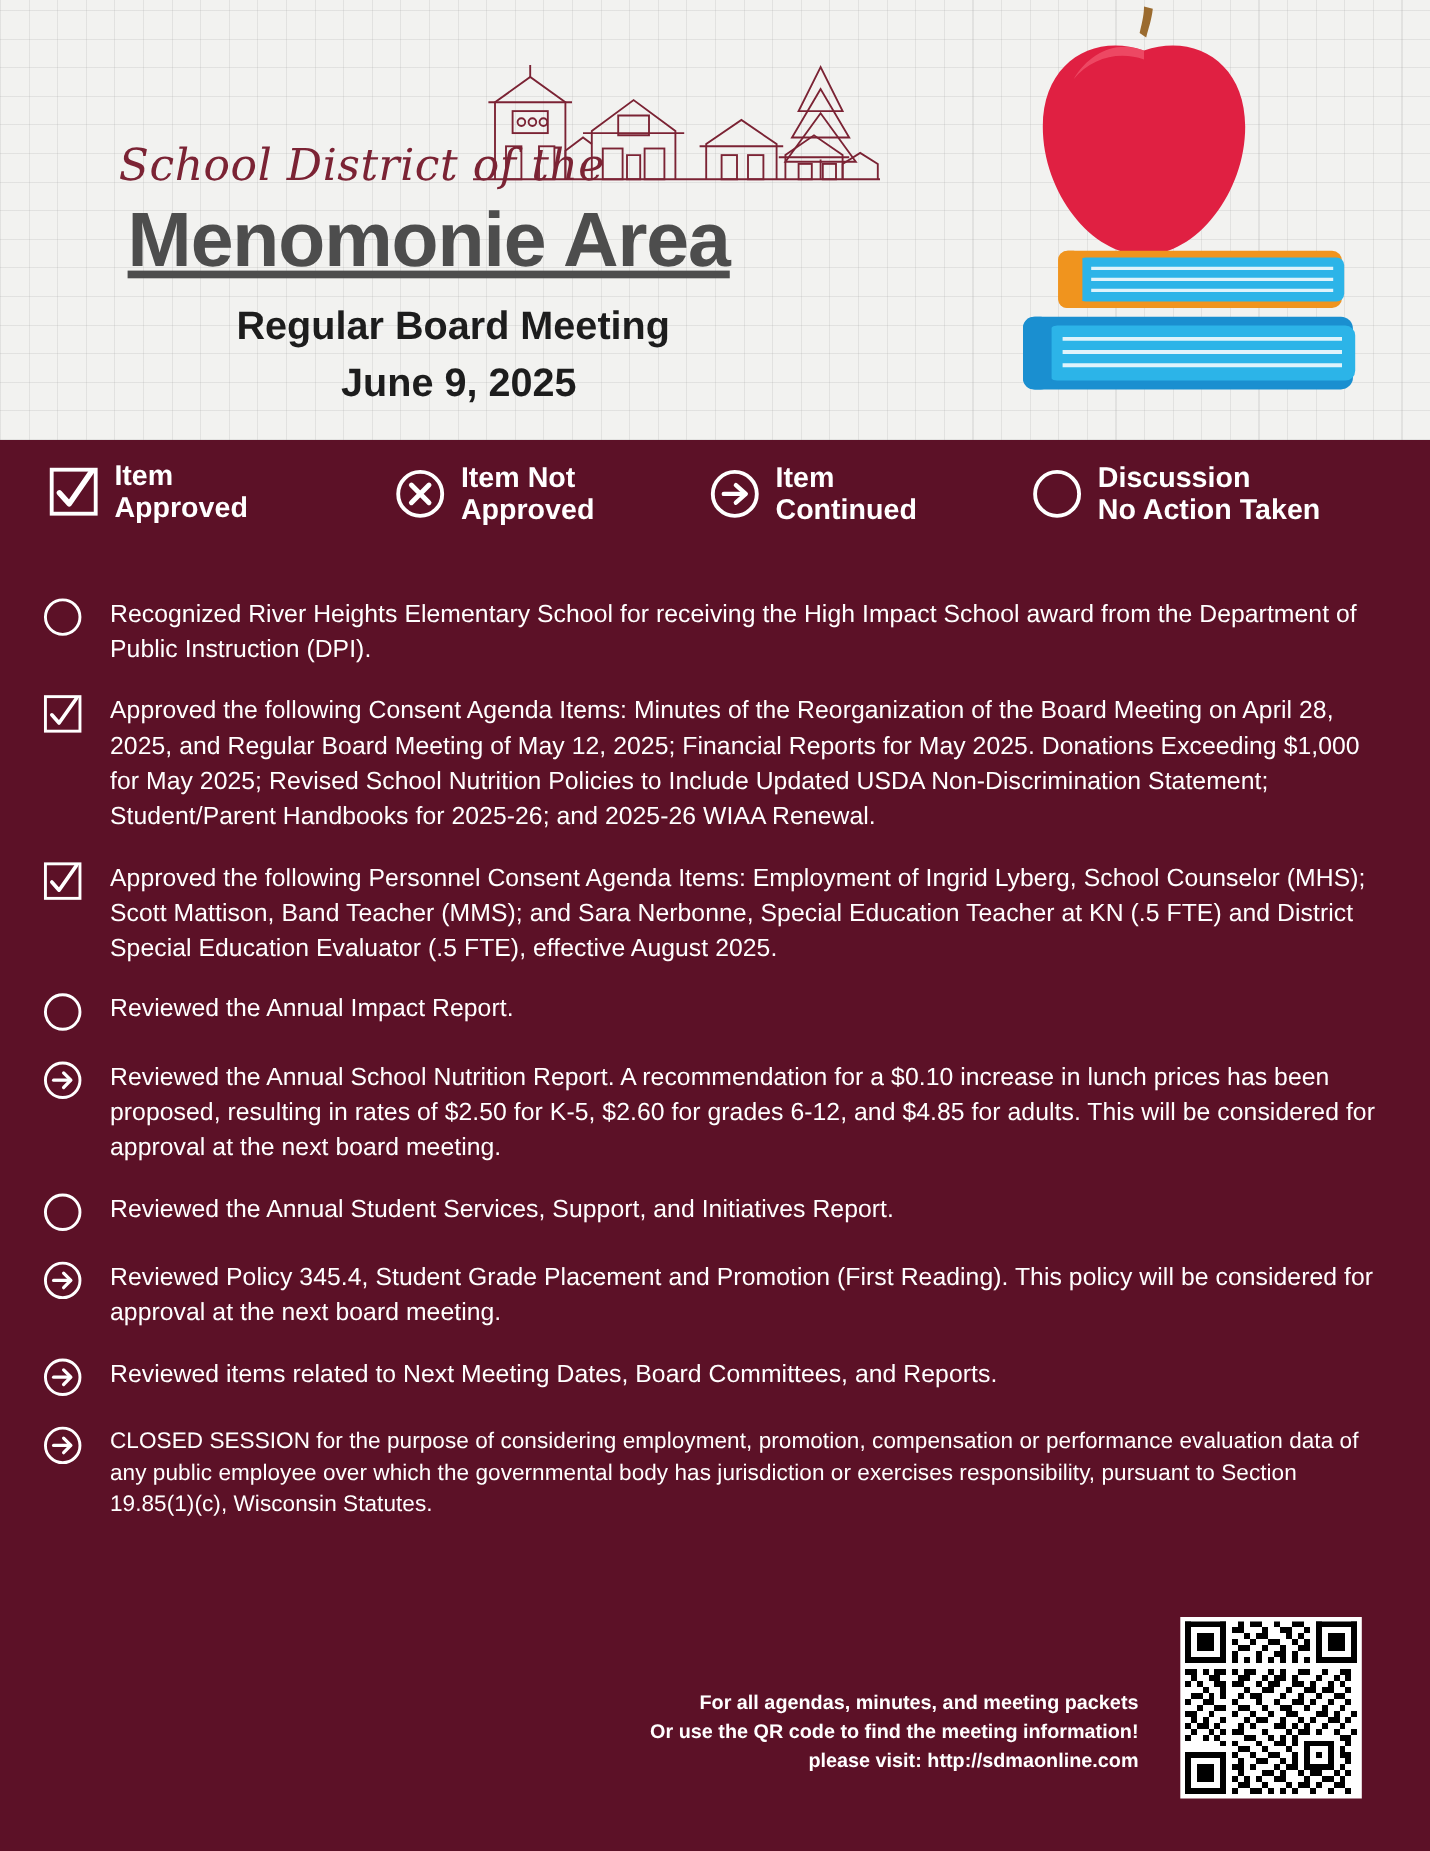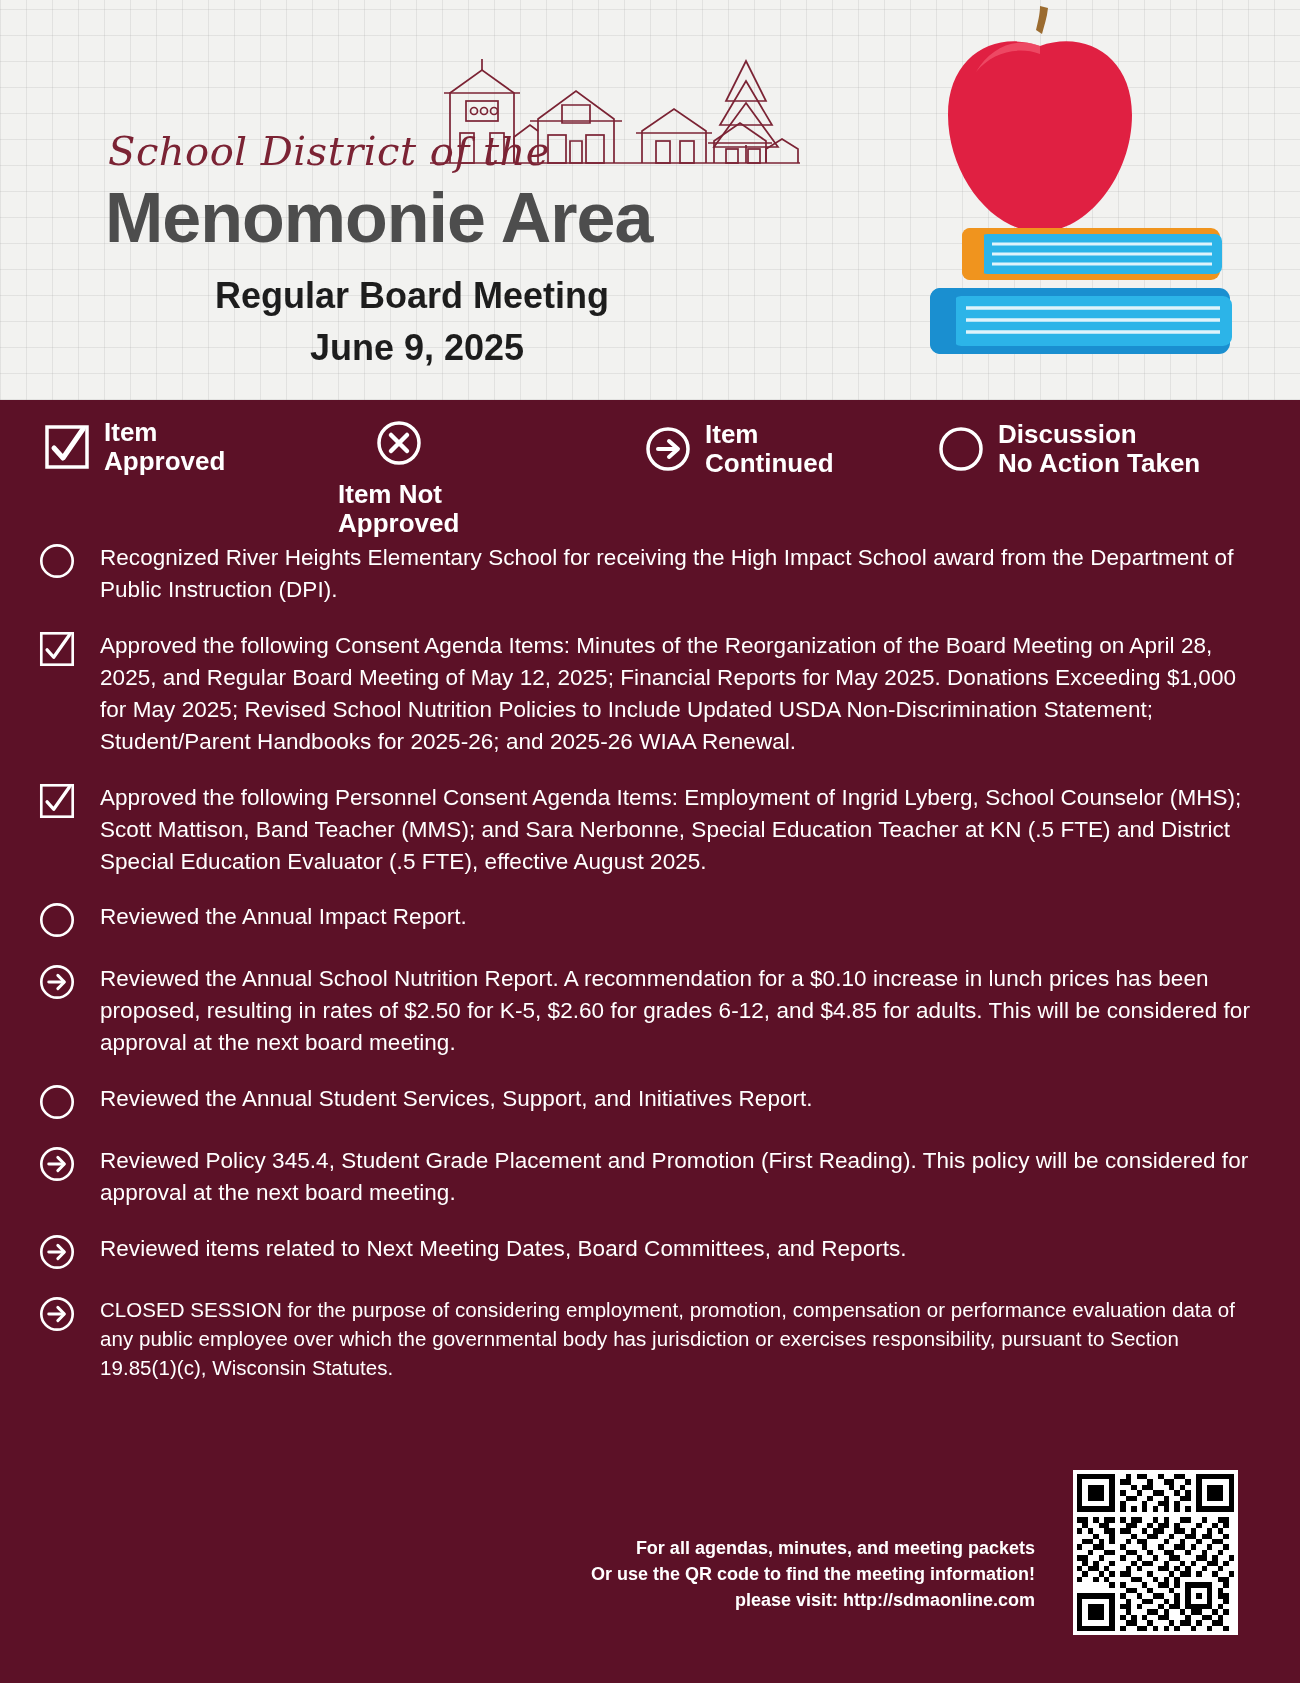--- a/index.html
+++ b/index.html
@@ -44,26 +44,27 @@
     left: 108px;
     top: 128px;
     font-family: "DejaVu Serif", serif;
     font-style: italic;
     font-size: 40px;
     color: #7b2334;
     letter-spacing: 0.5px;
   }
   .district-name {
     position: absolute;
-    left: 105px;
+    left: 116px;
     top: 178px;
     font-size: 70px;
     font-weight: bold;
     color: #4d4d4d;
     letter-spacing: -1px;
+    text-decoration: underline;
   }
   .meeting-type {
     position: absolute;
     left: 215px;
     top: 275px;
     font-size: 36px;
     font-weight: bold;
     color: #1d1d1d;
     text-align: center;
   }
@@ -109,21 +110,21 @@
     gap: 14px;
     justify-content: space-between;
   }
   .legend-item .lbl {
     color: #ffffff;
     font-size: 26px;
     font-weight: bold;
     line-height: 1.12;
   }
   .lg1 { left: 44px;  top: 8px; }
-  .lg2 { left: 338px; top: 10px; flex-direction: column; }
+  .lg2 { left: 359px; top: 10px; }
   .lg3 { left: 645px; top: 10px; }
   .lg4 { left: 938px; top: 10px; }
 
   .mark {
     width: 46px;
     height: 46px;
     flex: 0 0 auto;
     position: relative;
   }
   .mark svg { display: block; }

